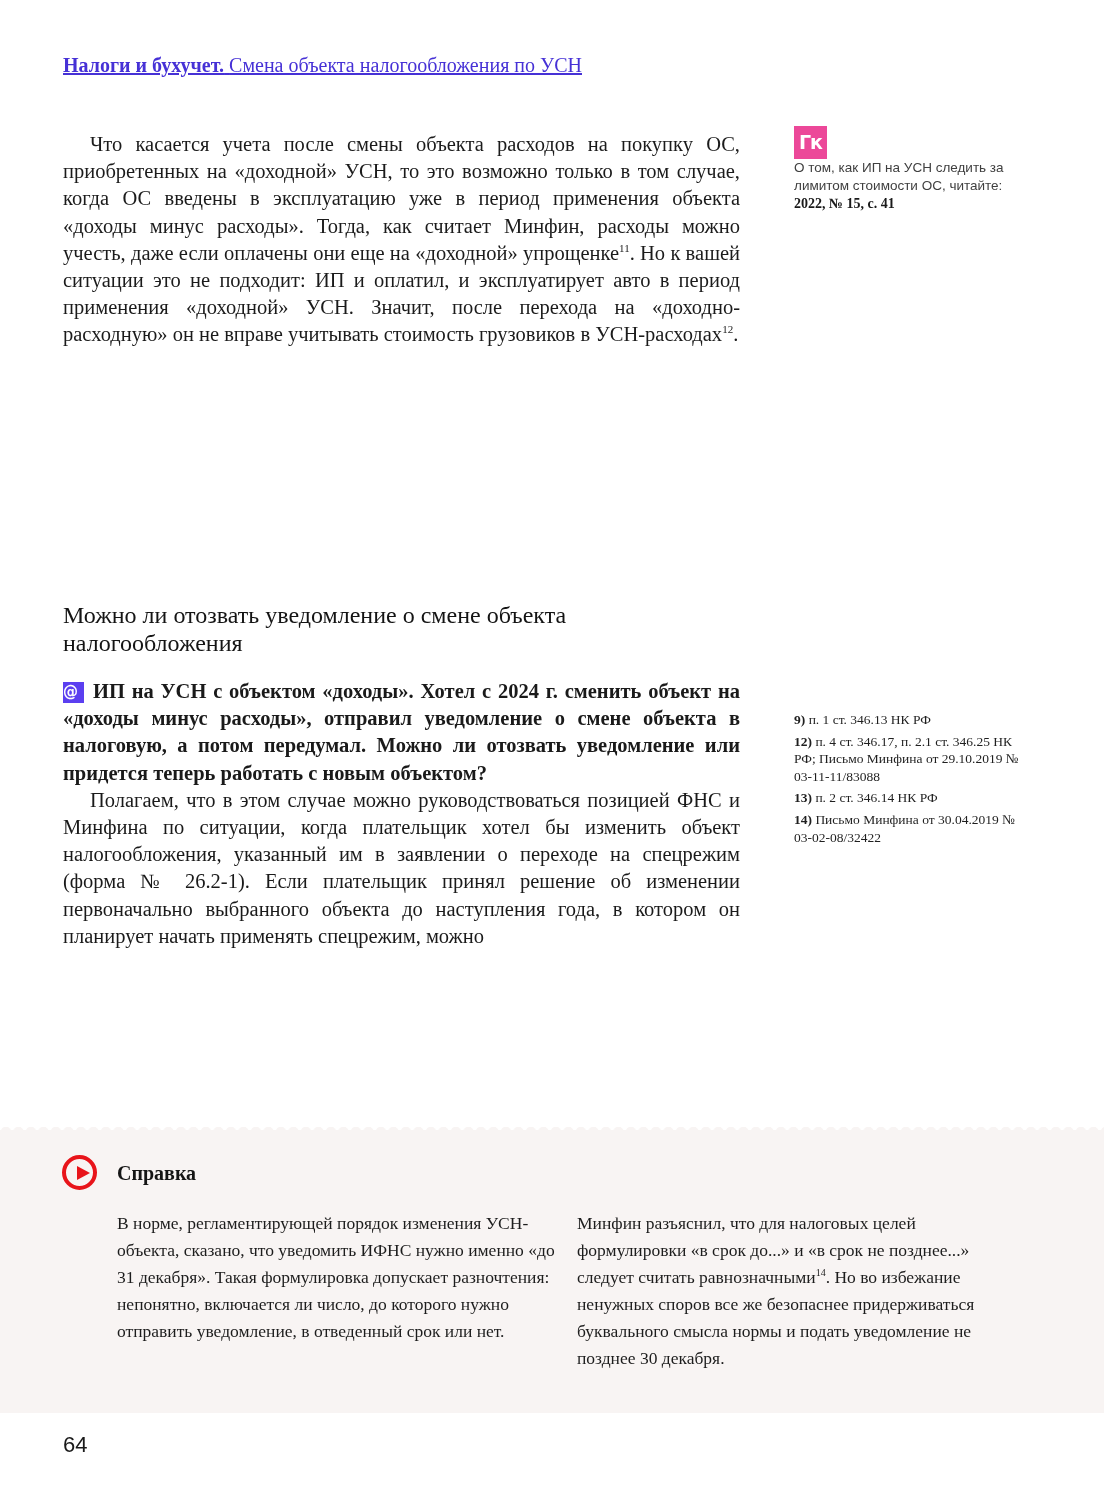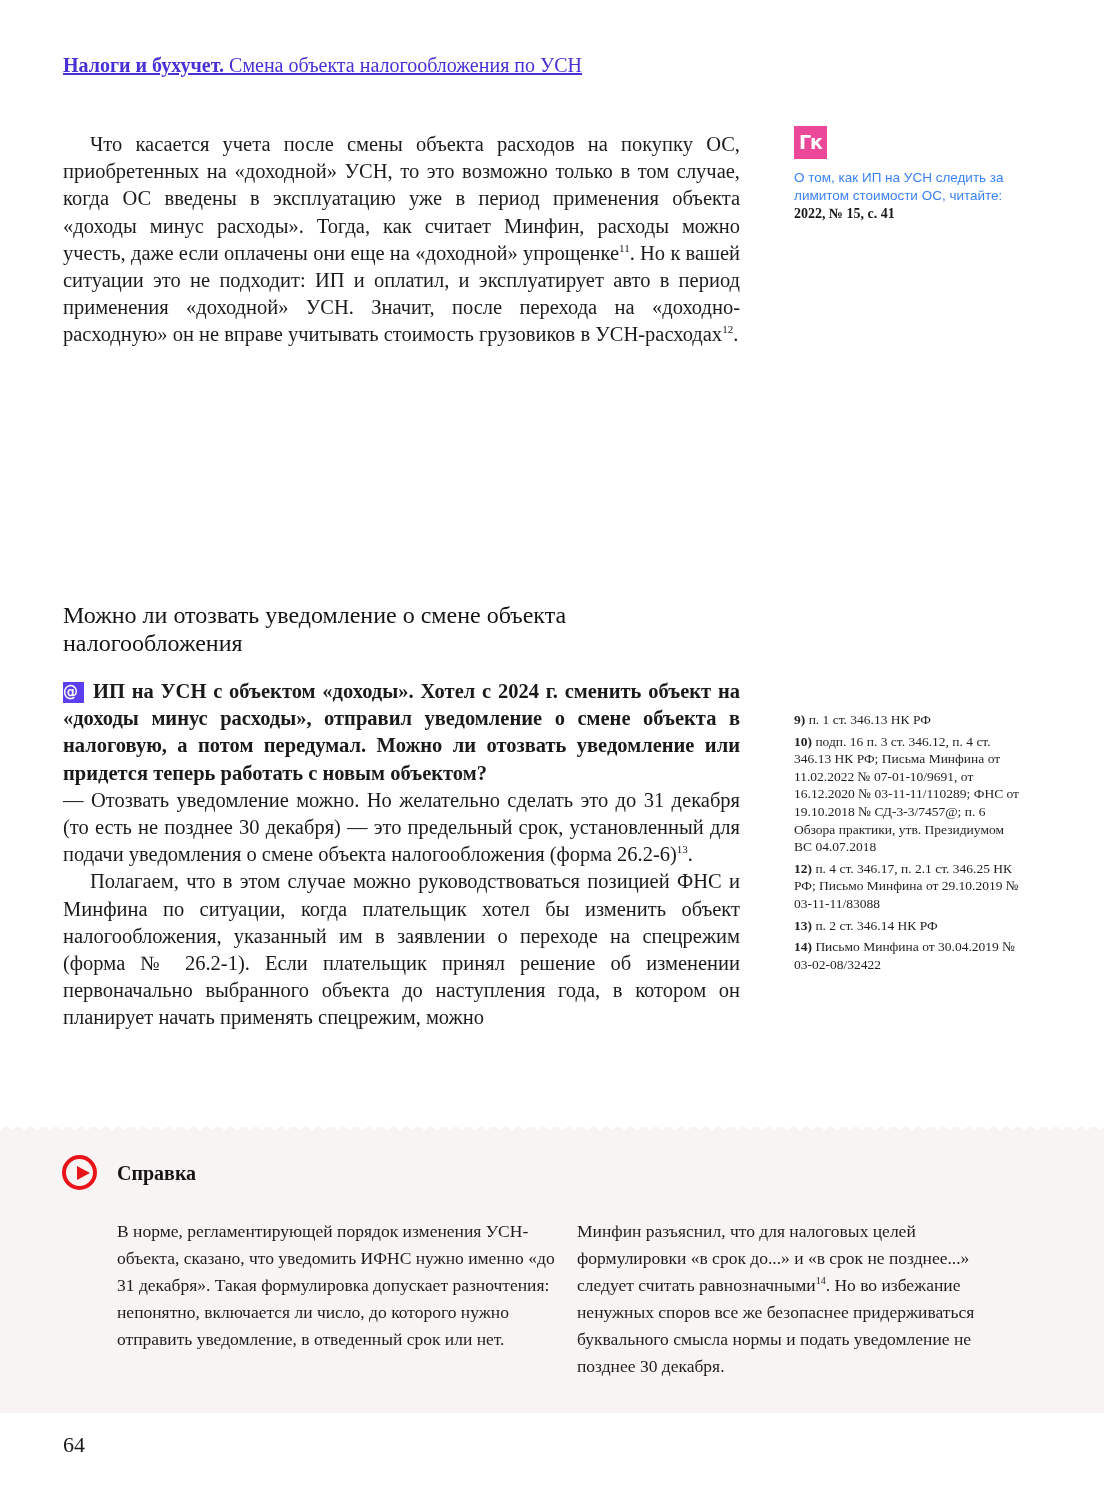--- a/index.html
+++ b/index.html
@@ -42,21 +42,21 @@
   }
 
   .side { position: absolute; left: 794px; width: 225px; }
   .side-ref { top: 126px; }
   .gk-logo {
     width: 33px; height: 33px; background: #ec4899; color: #fff;
     font-family: "DejaVu Sans", sans-serif; font-weight: bold; font-size: 19px;
     line-height: 33px; text-align: center; letter-spacing: -1px;
   }
   .side-ref .ref-text {
-    margin-top: 10px; font-size: 13.5px; line-height: 17.5px; color: #3b82f6;
+    font-size: 13.5px; line-height: 17.5px; color: #404040;
     font-family: "Liberation Sans", sans-serif;
   }
   .side-ref .ref-issue {
     font-size: 14px; line-height: 20px; font-weight: bold; color: #1a1a1a;
     font-family: "Liberation Serif", serif;
   }
 
   .footnotes { top: 711px; font-size: 13.5px; line-height: 17.6px; color: #1f1f1f; }
   .footnote { margin-bottom: 4px; }
   .footnote .num { font-weight: bold; }
@@ -77,63 +77,61 @@
   .info-icon::after {
     content: ""; position: absolute; left: 11px; top: 7px;
     border-left: 13px solid #e8141a; border-top: 7.5px solid transparent;
     border-bottom: 7.5px solid transparent;
   }
   .info-title {
     position: absolute; left: 117px; top: 32px;
     font-size: 20px; font-weight: bold; color: #151515;
   }
   .info-col {
-    position: absolute; top: 88px; width: 440px;
+    position: absolute; top: 80px; width: 440px;
     font-size: 17.5px; line-height: 27px; color: #1d1d1d;
   }
   .info-col.left { left: 117px; }
   .info-col.right { left: 577px; }
   .info-col sup { font-size: 10px; }
 
   .page-number {
     position: absolute; left: 63px; top: 1432px;
-    font-family: Liberation Serif, serif; font-size: 22px; color: #1a1a1a;
+    font-family: Liberation Sans, sans-serif; font-size: 22px; color: #1a1a1a;
   }
 </style>
 </head>
 <body>
 
 <div class="running-head">
   <span class="section">Налоги и бухучет.</span>
   <span class="topic">Смена объекта налогообложения по УСН</span>
 </div>
 
 <div class="main">
   <p class="indent"><span>Что касается учета после смены объекта расходов на покупку ОС, приобретенных на «доходной» УСН, то это возможно только в том случае, когда ОС введены в эксплуатацию уже в период применения объекта «доходы минус расходы». Тогда, как считает Минфин, расходы можно учесть, даже если оплачены они еще на «доходной» упрощенке</span><sup>11</sup><span>. Но к вашей ситуации это не подходит: ИП и оплатил, и эксплуатирует авто в период применения «доходной» УСН. Значит, после перехода на «доходно-расходную» он не вправе учитывать стоимость грузовиков в УСН-расходах</span><sup>12</sup><span>.</span></p>
 </div>
 
 <div class="subheading">Можно ли отозвать уведомление о смене объекта налогообложения</div>
 
 <div class="qa">
   <p class="question"><span class="at-badge">@</span><span>ИП на УСН с объектом «доходы». Хотел с 2024 г. сменить объект на «доходы минус расходы», отправил уведомление о смене объекта в налоговую, а потом передумал. Можно ли отозвать уведомление или придется теперь работать с новым объектом?</span></p>
   <div class="answer">
-    <p><span>—  Отозвать уведомление можно. Но желательно сделать это до 31 декабря (то есть не позднее 30 декабря) — это предельный срок, установленный для подачи уведомления о смене объекта налогообложения (форма 26.2-6)</span><sup>13</sup><span>.</span></p>
     <p class="indent"><span>Полагаем, что в этом случае можно руководствоваться позицией ФНС и Минфина по ситуации, когда плательщик хотел бы изменить объект налогообложения, указанный им в заявлении о переходе на спецрежим (форма № 26.2-1). Если плательщик принял решение об изменении первоначально выбранного объекта до наступления года, в котором он планирует начать применять спецрежим, можно</span></p>
   </div>
 </div>
 
 <div class="side side-ref">
   <div class="gk-logo">Гк</div>
   <div class="ref-text">О том, как ИП на УСН следить за лимитом стоимости ОС, читайте:</div>
   <div class="ref-issue">2022, № 15, с. 41</div>
 </div>
 
 <div class="side footnotes">
   <div class="footnote"><span class="num">9)</span> <span>п. 1 ст. 346.13 НК РФ</span></div>
-  <div class="footnote"><span class="num">10)</span> <span>подп. 16 п. 3 ст. 346.12, п. 4 ст. 346.13 НК РФ; Письма Минфина от 11.02.2022 № 07-01-10/9691, от 16.12.2020 № 03-11-11/110289; ФНС от 19.10.2018 № СД-3-3/7457@; п. 6 Обзора практики, утв. Президиумом ВС 04.07.2018</span></div>
   <div class="footnote"><span class="num">12)</span> <span>п. 4 ст. 346.17, п. 2.1 ст. 346.25 НК РФ; Письмо Минфина от 29.10.2019 № 03-11-11/83088</span></div>
   <div class="footnote"><span class="num">13)</span> <span>п. 2 ст. 346.14 НК РФ</span></div>
   <div class="footnote"><span class="num">14)</span> <span>Письмо Минфина от 30.04.2019 № 03-02-08/32422</span></div>
 </div>
 
 <div class="info-box">
   <div class="scallop"></div>
   <div class="info-icon"></div>
   <div class="info-title">Справка</div>
   <div class="info-col left">В норме, регламентирующей порядок изменения УСН-объекта, сказано, что уведомить ИФНС нужно именно «до 31 декабря». Такая формулировка допускает разночтения: непонятно, включается ли число, до которого нужно отправить уведомление, в отведенный срок или нет.</div>

